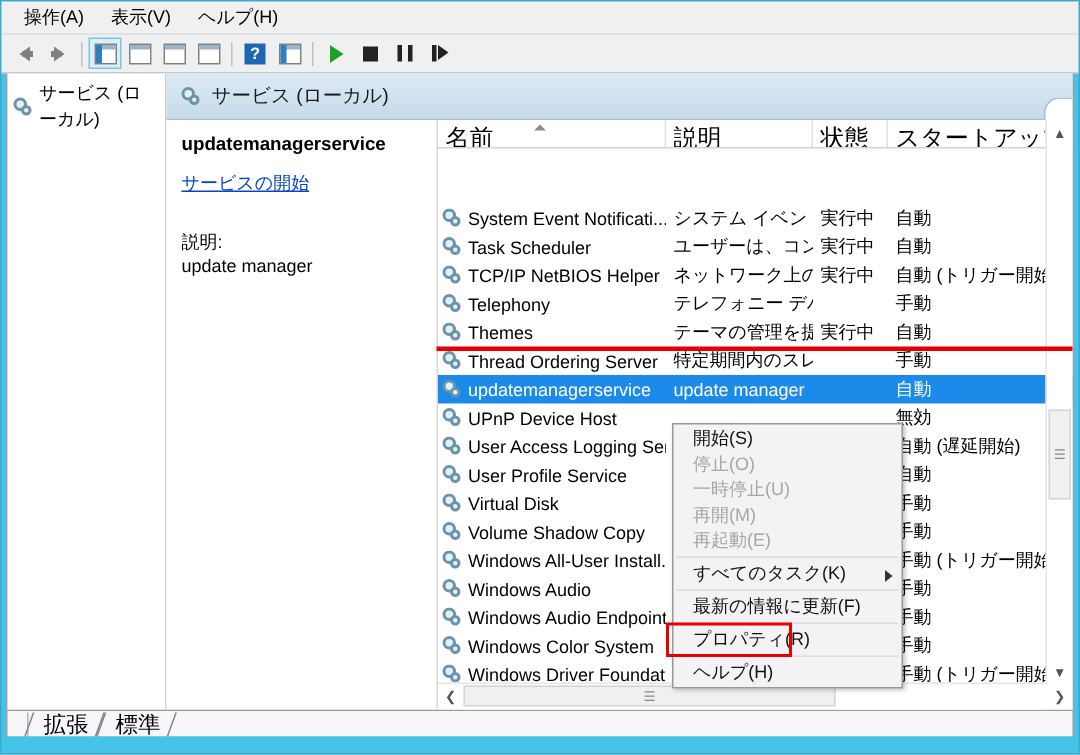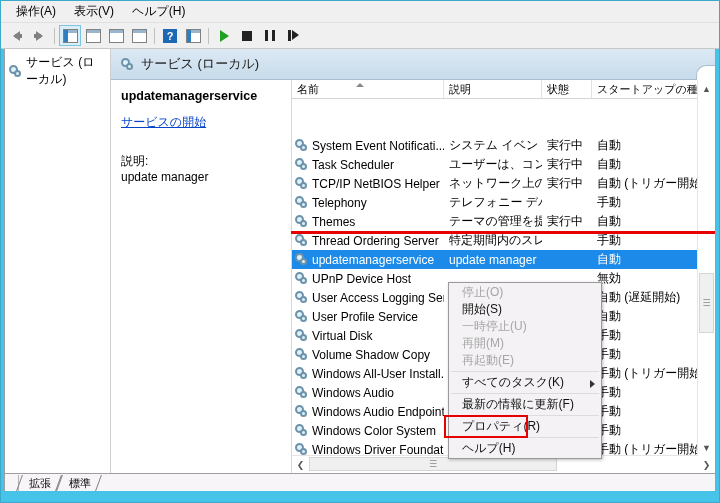--- a/index.html
+++ b/index.html
@@ -118,21 +118,21 @@
     border-right:1px solid #d8d8d8;
   }
   .detail .svcname{font-weight:bold;font-size:12.5px;color:#000;margin-bottom:11px;}
   .detail a{color:#0645c8;font-size:12px;text-decoration:underline;display:inline-block;margin-bottom:22px;}
   .detail .desclabel{font-size:12px;color:#000;}
   .detail .descbody{font-size:12px;color:#000;}
   
   .listwrap{flex:1;min-width:0;display:flex;flex-direction:column;position:relative;background:#fff;}
   .cols{
     display:flex;height:18px;flex:0 0 18px;
-    background:#fff;border-bottom:1px solid #d4d4d4;font-size:11px;
+    background:#fff;border-bottom:1px solid #d4d4d4;font-size:16px;
     position:relative;
   }
   .col{
     box-sizing:border-box;border-right:1px solid #e2e2e2;padding:2px 0 0 5px;
     white-space:nowrap;overflow:hidden;color:#000;position:relative;
   }
   .c-name{width:152px;flex:0 0 152px;}
   .c-desc{width:98px;flex:0 0 98px;}
   .c-state{width:50px;flex:0 0 50px;}
   .c-start{flex:1;}
@@ -180,21 +180,21 @@
   }
   
   .tabsbar{
     flex:0 0 18px;height:18px;background:#f7f5f7;
     border-top:1px solid #9e9e9e;
     margin:0 3px;border-left:1px solid #9e9e9e;border-right:1px solid #9e9e9e;
     display:flex;align-items:flex-end;padding-left:3px;box-sizing:border-box;
   }
   .tabslot{width:10px;height:16px;border-right:1px solid #b5b5b5;}
   .tab{
-    height:16px;display:flex;align-items:center;font-size:11px;color:#000;
+    height:16px;display:flex;align-items:center;font-size:15px;color:#000;
     padding:0 8px 0 10px;position:relative;
   }
   .tab:before{
     content:"";position:absolute;left:0;top:0;height:16px;width:8px;
     border-left:1px solid #808080;transform:skewX(-20deg);
   }
   .tab:after{
     content:"";position:absolute;right:0;top:0;height:16px;width:8px;
     border-right:1px solid #808080;transform:skewX(-20deg);
   }
@@ -539,25 +539,25 @@
               <span class="thumb" style="top:176px;height:60px;">☰</span>
             </span>
             <span class="btn">▼</span>
           </div>
         </div>
 
       </div>
     </div>
 
     <div class="ctxmenu" id="ctxmenu">
+        <div class="mi">
+          <span>開始(S)</span>
+        </div>
         <div class="mi dis">
           <span>停止(O)</span>
-        </div>
-        <div class="mi">
-          <span>開始(S)</span>
         </div>
         <div class="mi dis">
           <span>一時停止(U)</span>
         </div>
         <div class="mi dis">
           <span>再開(M)</span>
         </div>
         <div class="mi dis">
           <span>再起動(E)</span>
         </div>

